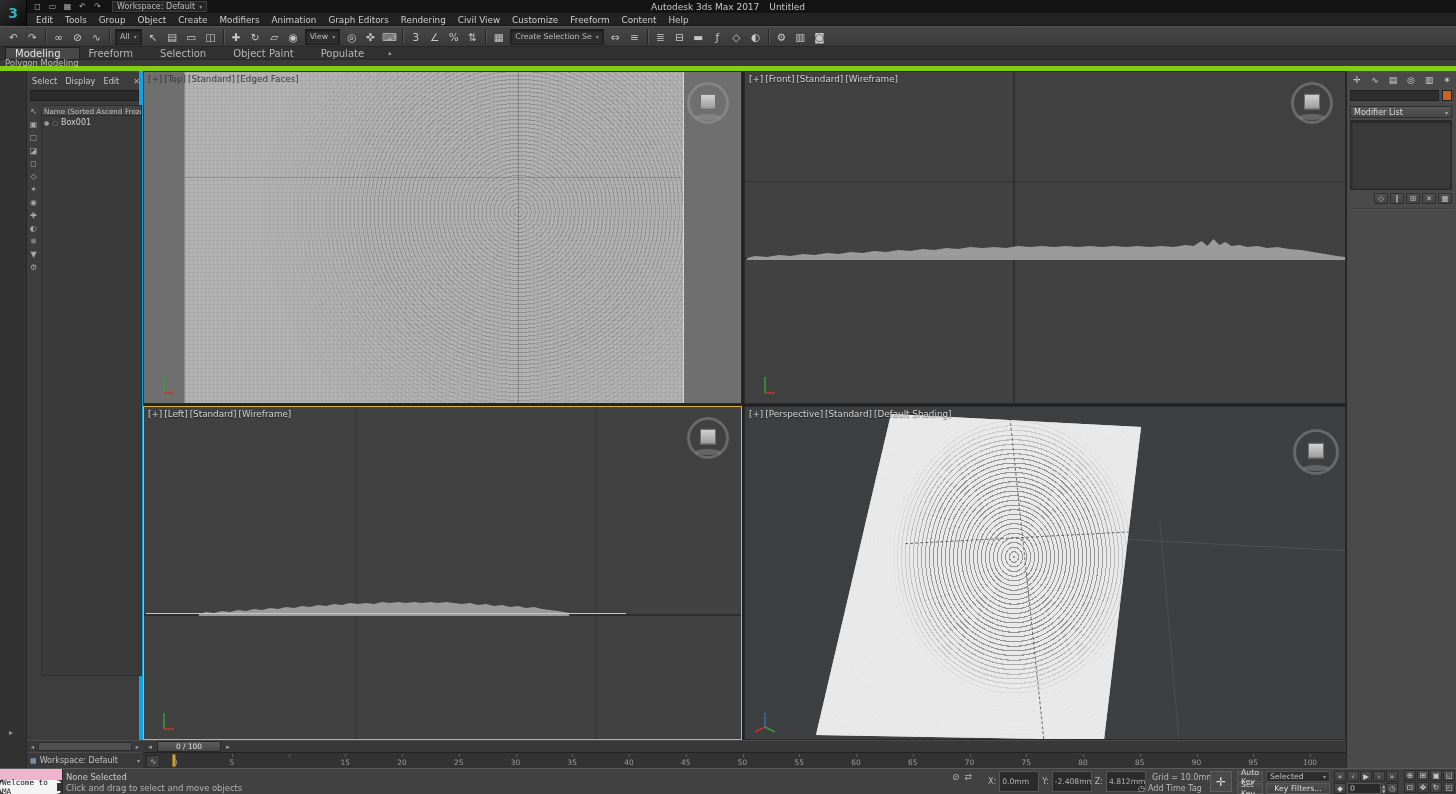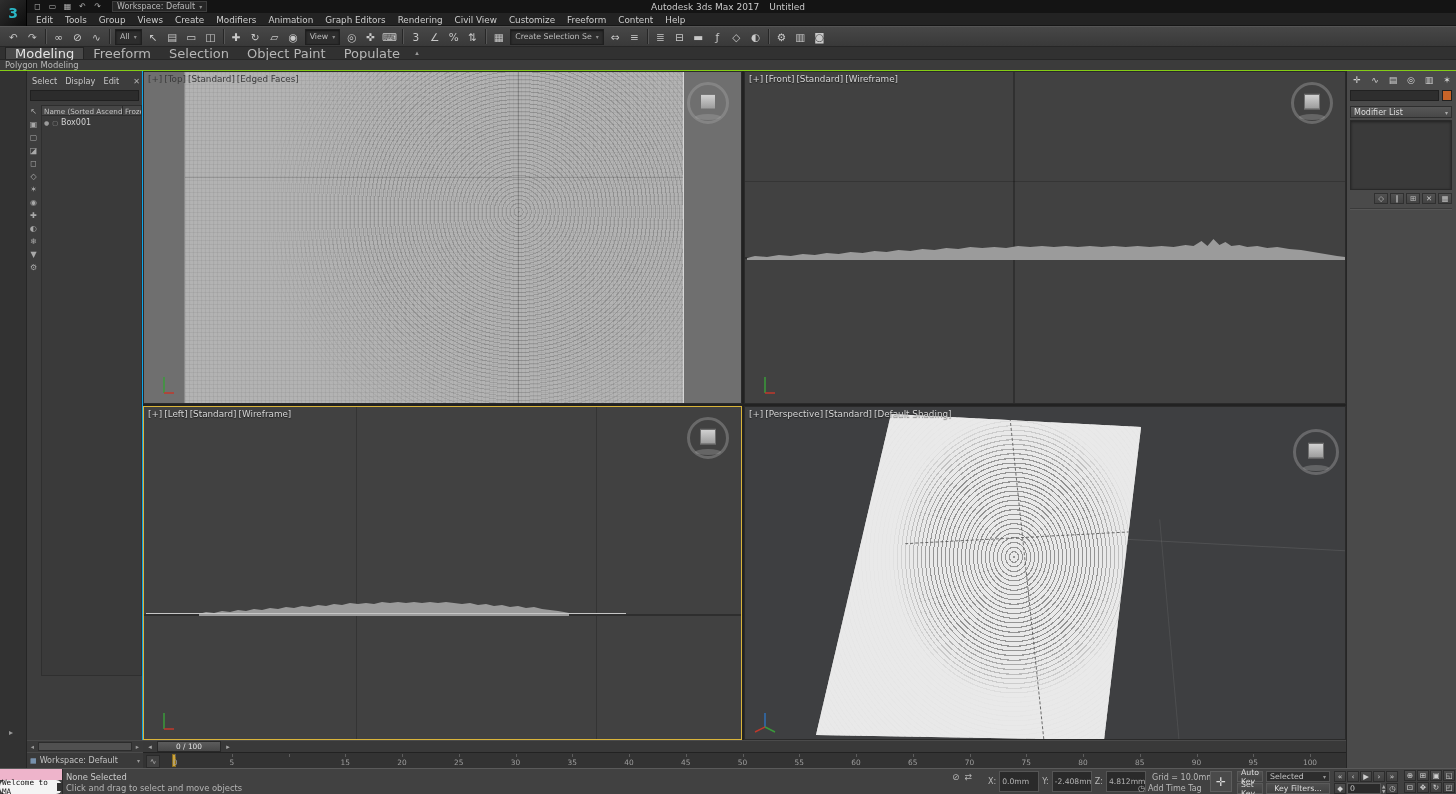--- a/index.html
+++ b/index.html
@@ -31,31 +31,31 @@
   
   #maintoolbar{left:0;top:26px;width:1456px;height:21px;background:linear-gradient(#474747,#393939);border-top:1px solid #555;border-bottom:1px solid #262626;box-sizing:border-box;}
   #maintoolbar-items{position:absolute;left:4px;top:0;height:19px;display:flex;align-items:center;}
   .tool-icon{width:17px;height:17px;display:flex;align-items:center;justify-content:center;font-size:10.5px;color:#c8c8c8;margin:0 1px;border-radius:2px;}
   .tool-sep{width:1px;height:15px;background:#262626;box-shadow:1px 0 0 #565656;margin:0 3px;}
   .tool-combo{height:14px;background:#2d2d2d;border:1px solid #1f1f1f;box-shadow:inset 0 1px 2px rgba(0,0,0,.55);color:#bdbdbd;font-size:7.8px;display:flex;align-items:center;gap:4px;padding:0 4px;margin:0 2px;white-space:nowrap;}
   .tool-combo .arr{font-size:6px;color:#8d8d8d;}
 
   
   #ribbontabs{left:0;top:47px;width:1456px;height:13px;background:#313131;border-bottom:1px solid #262626;box-sizing:border-box;display:flex;align-items:flex-end;padding-left:5px;}
-  .ribbon-tab{padding:1px 9px 1px 9px;font-size:13px;color:#b6b6b6;height:12px;display:flex;align-items:center;box-sizing:border-box;}
+  .ribbon-tab{padding:1px 18px 1px 9px;font-size:10px;color:#b6b6b6;height:12px;display:flex;align-items:center;box-sizing:border-box;}
   .ribbon-tab.active{background:#484848;color:#e4e4e4;border:1px solid #232323;border-bottom:0;}
   #ribbon-min{margin-left:6px;font-size:7px;color:#9a9a9a;align-self:center;}
-  #ribbonstrip{left:0;top:60px;width:1456px;height:11px;background:#3b3b3b;border-bottom:1px solid #84cc16;box-sizing:border-box;display:flex;align-items:center;padding-left:5px;font-size:8.4px;color:#b8b8b8;}
+  #ribbonstrip{left:0;top:60px;width:1456px;height:11px;background:#3b3b3b;border-bottom:5px solid #84cc16;box-sizing:border-box;display:flex;align-items:center;padding-left:5px;font-size:8.4px;color:#b8b8b8;}
 
   
   #leftstrip{left:0;top:71px;width:27px;height:697px;background:#323232;border-right:1px solid #262626;box-sizing:border-box;}
   #leftstrip .strip-arrow{position:absolute;left:9px;top:657px;font-size:8px;color:#9a9a9a;}
 
   
-  #explorer{left:27px;top:71px;width:116px;height:669px;background:#3d3d3d;border-right:1px solid #0ea5e9;box-sizing:border-box;}
+  #explorer{left:27px;top:71px;width:116px;height:669px;background:#3d3d3d;border-right:4px solid #0ea5e9;box-sizing:border-box;}
   #explorer-menubar{position:absolute;left:1px;top:4px;width:114px;height:12px;display:flex;align-items:center;}
   .exp-menu{padding:0 4px;font-size:8.2px;color:#c6c6c6;}
   #explorer-close{margin-left:auto;width:11px;text-align:center;color:#b0b0b0;font-size:8px;}
   #explorer-search{position:absolute;left:3px;top:19px;width:109px;height:11px;background:#2c2c2c;border:1px solid #202020;box-sizing:border-box;}
   #explorer-search input{width:100%;height:100%;background:transparent;border:0;color:#ccc;font-size:8px;padding:0 2px;box-sizing:border-box;font-family:"DejaVu Sans",sans-serif;}
   #explorer-tools{position:absolute;left:0;top:34px;width:13px;display:flex;flex-direction:column;gap:3px;align-items:center;padding-top:2px;}
   .exp-tool{font-size:8px;color:#a8a8a8;line-height:10px;}
   #explorer-header{position:absolute;left:14px;top:34px;width:101px;height:11px;background:#464646;border:1px solid #2d2d2d;box-sizing:border-box;display:flex;font-size:7.2px;color:#c2c2c2;overflow:hidden;}
   #explorer-header .col-name{width:77px;padding:1px 1px 0 2px;white-space:nowrap;overflow:hidden;display:flex;gap:2px;}
   #explorer-header .col-frozen{border-left:1px solid #2d2d2d;padding:1px 0 0 2px;white-space:nowrap;overflow:hidden;flex:1;}
@@ -191,21 +191,21 @@
       <span class="win-btn">❐</span>
       <span class="win-btn">✕</span>
     </div>
   </div>
 
   <div class="abs" id="menurow">
     <div id="menubar">
         <div class="menu-item">Edit</div>
         <div class="menu-item">Tools</div>
         <div class="menu-item">Group</div>
-        <div class="menu-item">Views</div>
+        <div class="menu-item">Object</div>
         <div class="menu-item">Create</div>
         <div class="menu-item">Modifiers</div>
         <div class="menu-item">Animation</div>
         <div class="menu-item">Graph Editors</div>
         <div class="menu-item">Rendering</div>
         <div class="menu-item">Civil View</div>
         <div class="menu-item">Customize</div>
         <div class="menu-item">Freeform</div>
         <div class="menu-item">Content</div>
         <div class="menu-item">Help</div>

